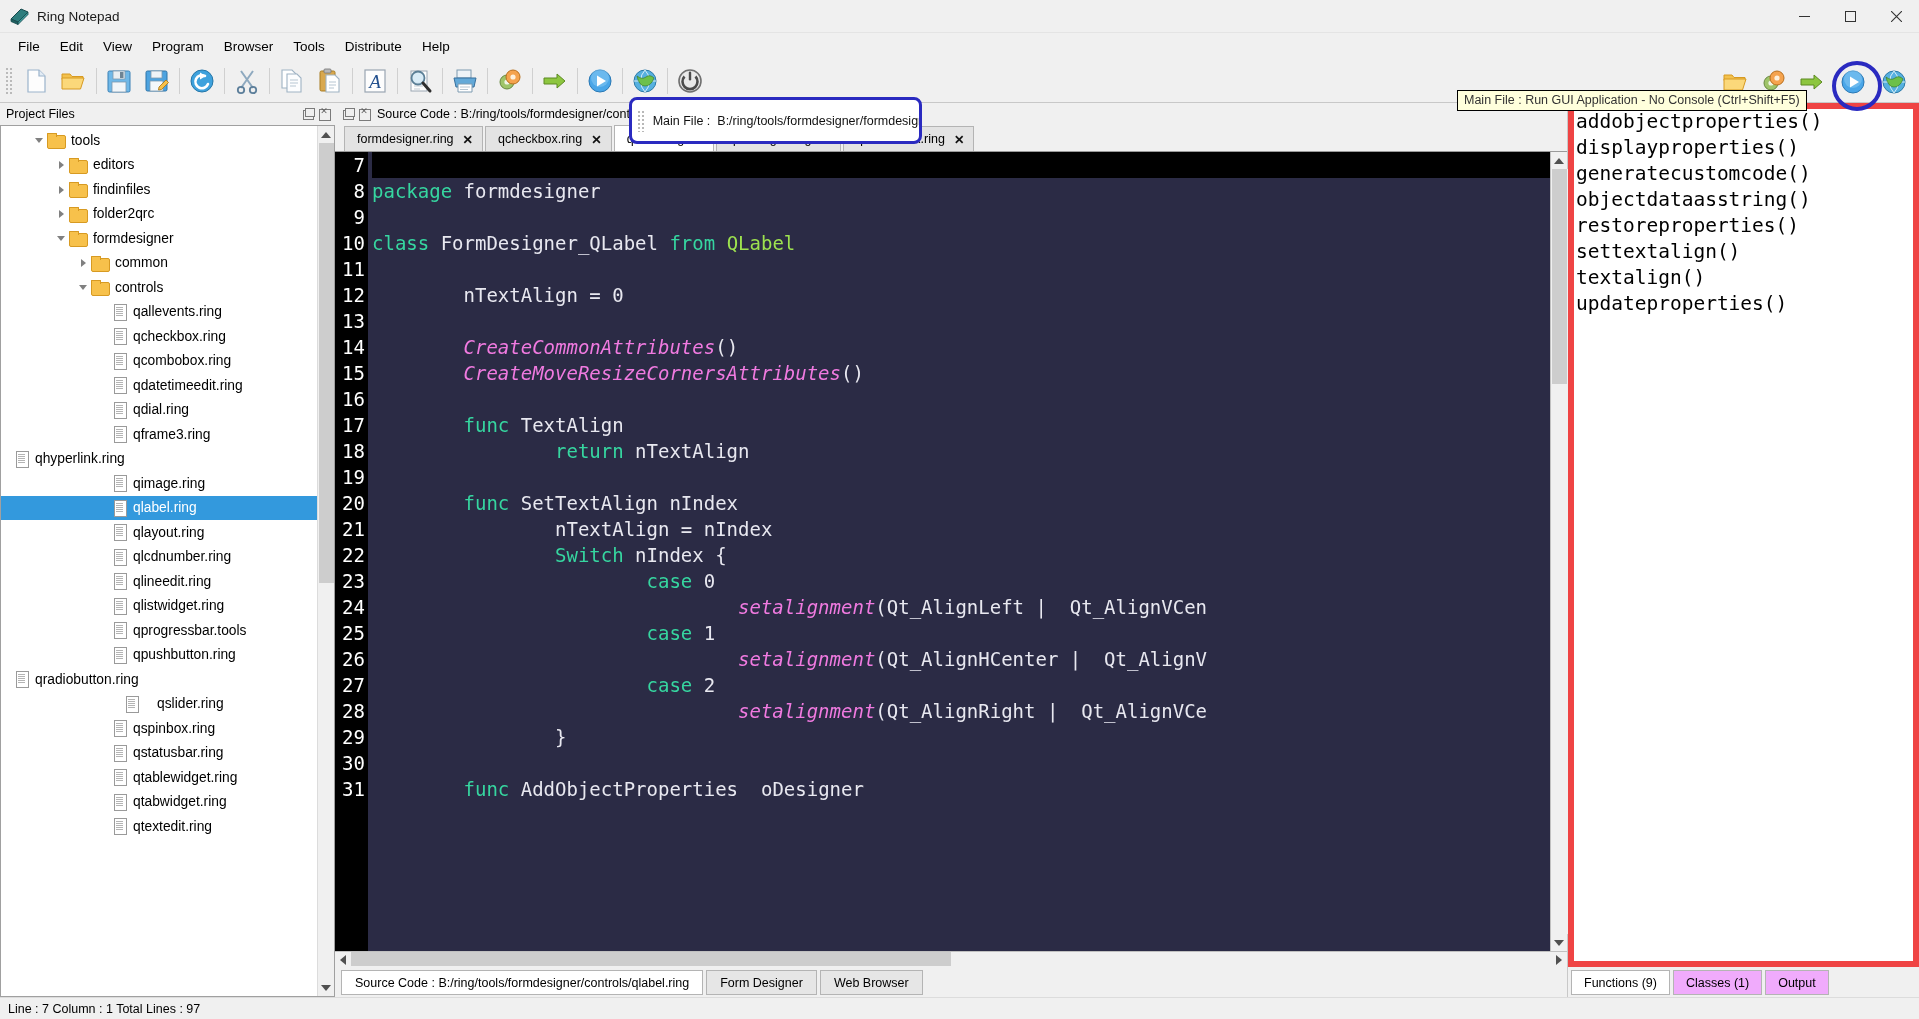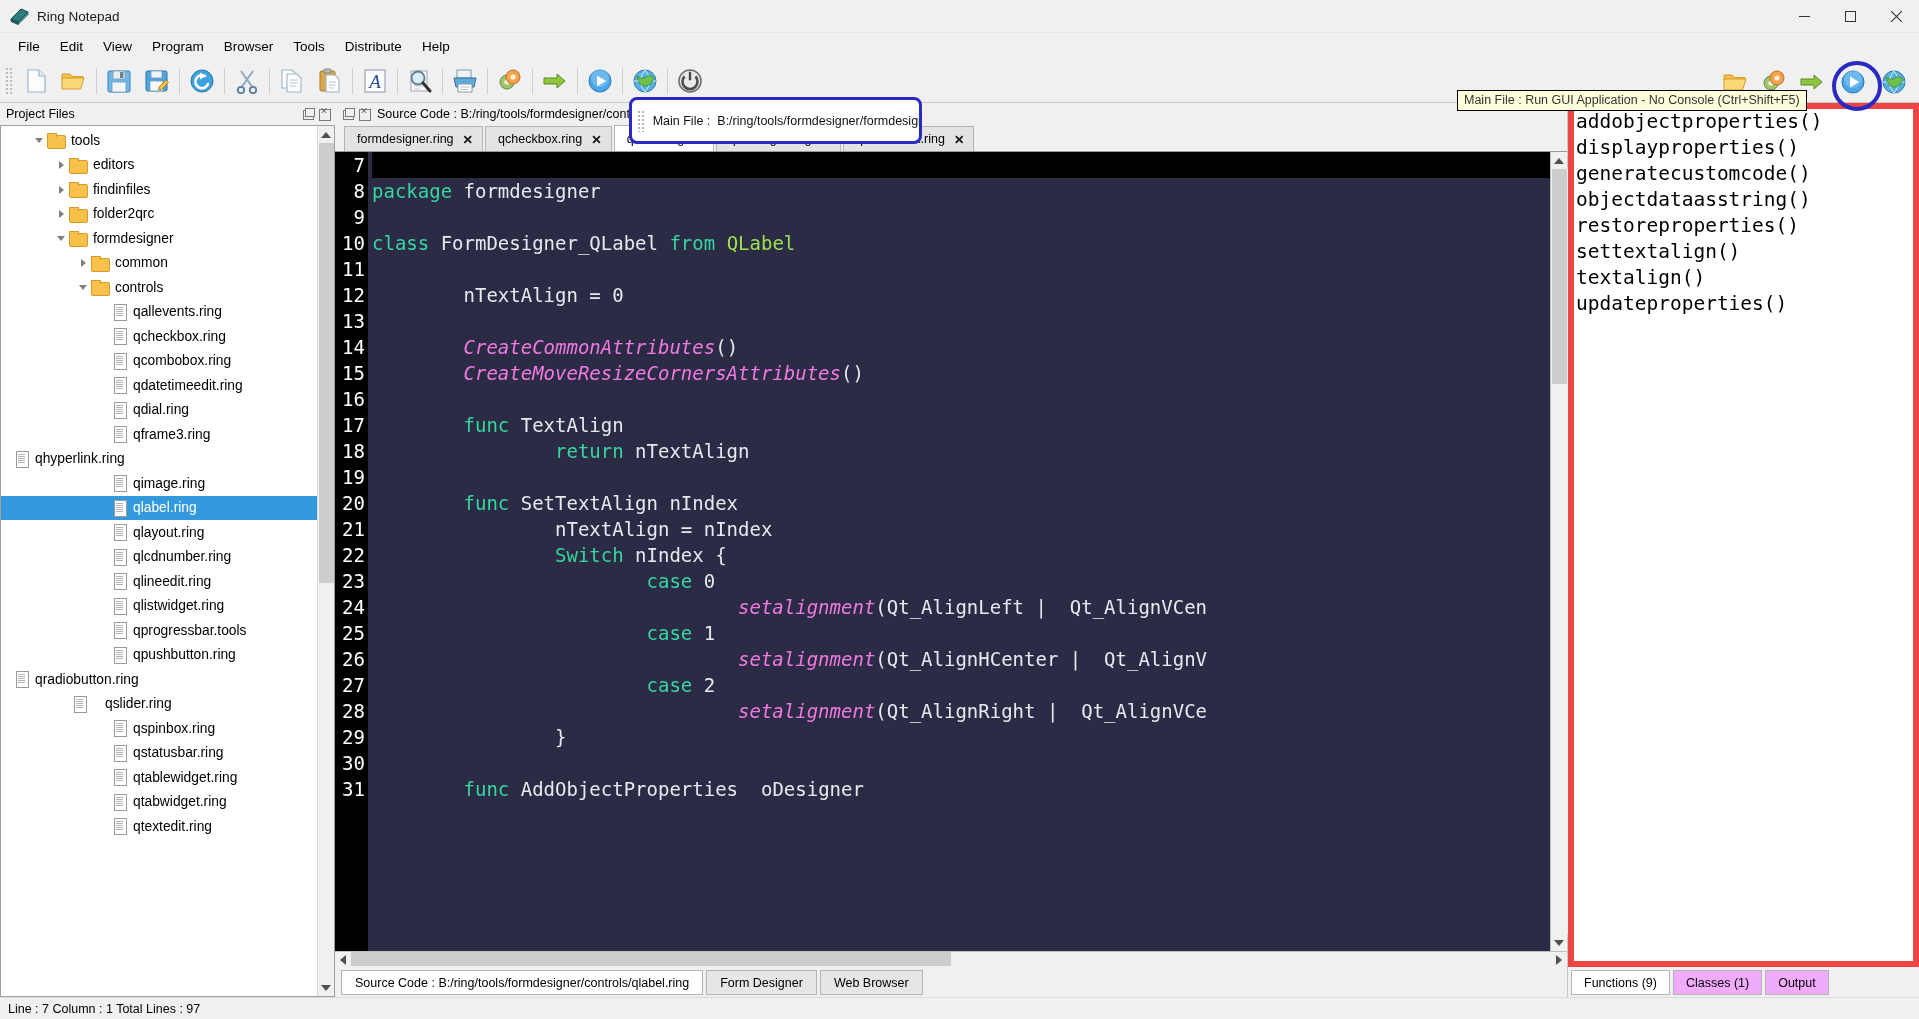--- a/index.html
+++ b/index.html
@@ -496,21 +496,21 @@
           <div class="trow" style="padding-left: 98px;">
             <span class="arrow"></span>
             <span class="doc"></span>
             <span>qpushbutton.ring</span>
           </div>
           <div class="trow" style="">
             <span class="arrow"></span>
             <span class="doc"></span>
             <span>qradiobutton.ring</span>
           </div>
-          <div class="trow" style="padding-left: 46px; gap: 12px;">
+          <div class="trow" style="padding-left: 98px; gap: 12px;">
             <span class="arrow"></span>
             <span class="doc"></span>
             <span>qslider.ring</span>
           </div>
           <div class="trow" style="padding-left: 98px;">
             <span class="arrow"></span>
             <span class="doc"></span>
             <span>qspinbox.ring</span>
           </div>
           <div class="trow" style="padding-left: 98px;">

